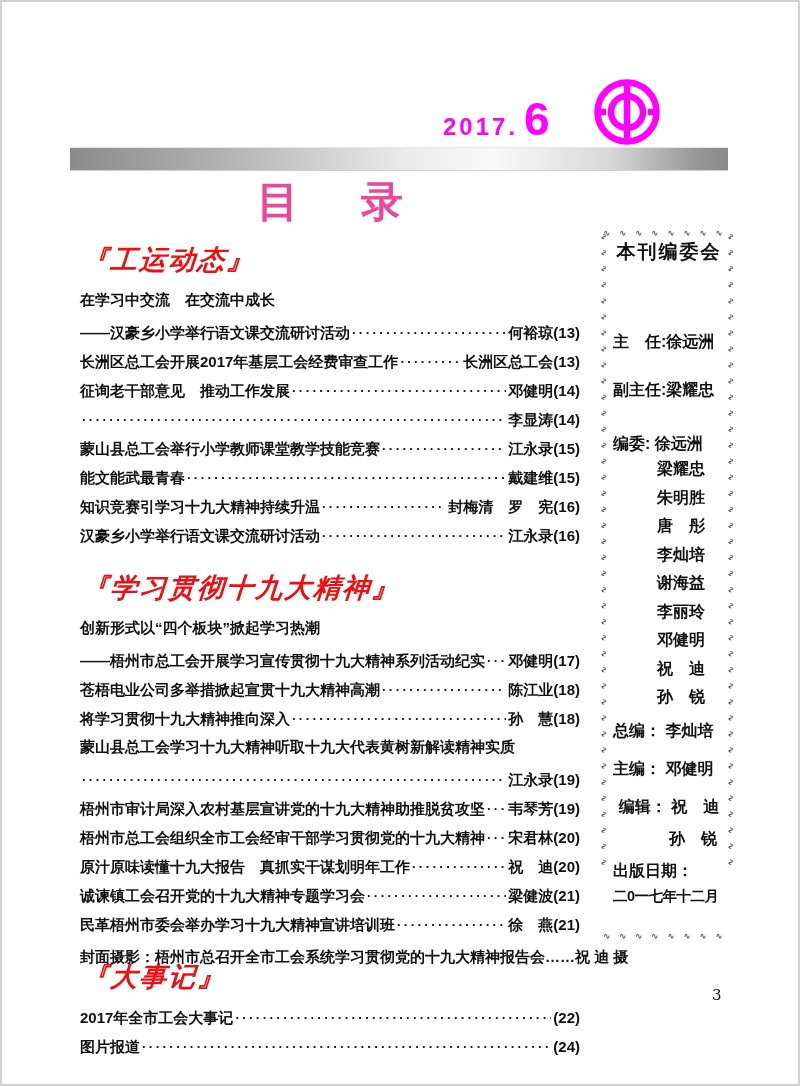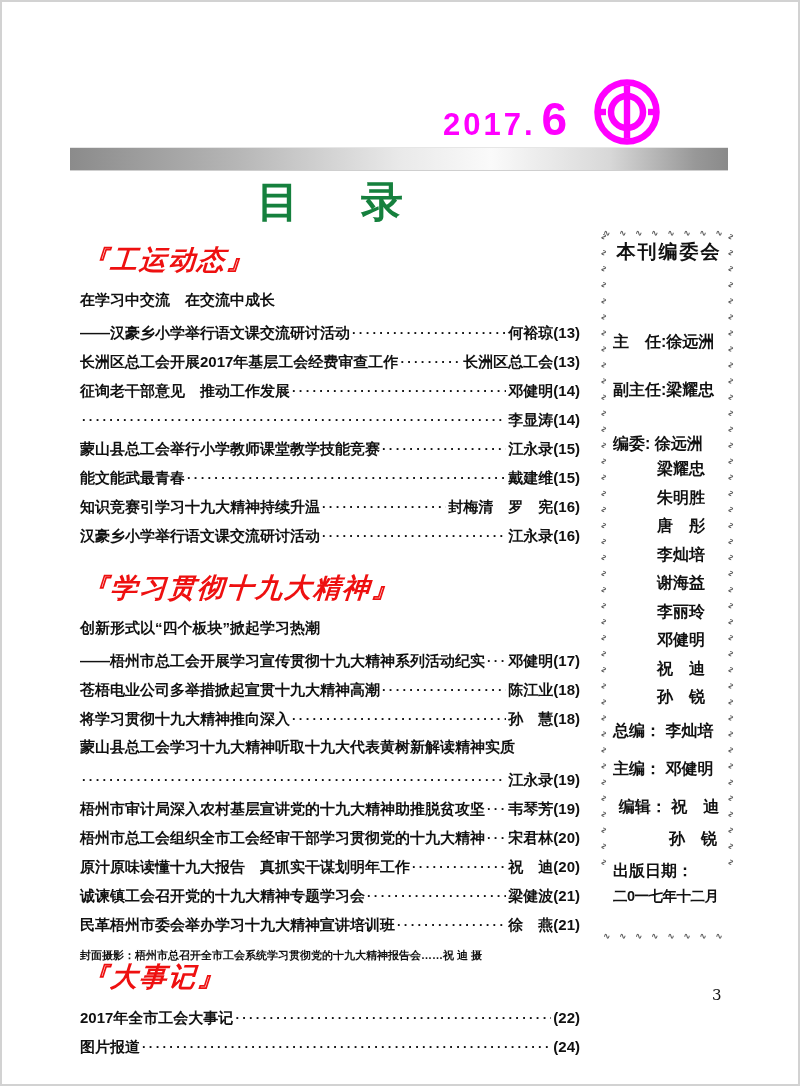--- a/index.html
+++ b/index.html
@@ -3,34 +3,34 @@
 <meta charset="utf-8">
 <style>
   html,body{margin:0;padding:0;background:#ffffff;}
   .page{
     position:relative;width:800px;height:1086px;background:#ffffff;
     font-family:"Liberation Sans","DejaVu Sans",sans-serif;color:#111;
     box-shadow:inset 0 0 0 2px #d2d2d2;overflow:hidden;
   }
   
   .masthead{position:absolute;left:443px;top:92px;display:flex;align-items:baseline;}
-  .issue-yr{font-size:31px;font-weight:bold;letter-spacing:3px;color:#ff00ff;}
+  .issue-yr{font-size:24px;font-weight:bold;letter-spacing:3px;color:#ff00ff;}
   .issue-no{font-size:46px;font-weight:bold;color:#ff00ff;margin-left:6px;}
   .logo{position:absolute;left:592px;top:77px;}
   
   .gradbar{
     position:absolute;left:70px;top:147px;width:658px;height:22px;
     background:linear-gradient(90deg,#8b8b8b 0%,#b5b5b5 25%,#e9e9e9 50%,#fafafa 64%,#d8d8d8 82%,#989898 95%,#8a8a8a 100%);
     border-top:1px solid #e6e6e6;border-bottom:1px solid #cfcfcf;
   }
   
   .toctitle{
     position:absolute;left:0;right:130px;top:174px;text-align:center;margin:0;
     font-family:"DejaVu Serif","Liberation Serif",serif;
-    font-size:42px;font-weight:900;letter-spacing:10px;color:#15803d;
+    font-size:42px;font-weight:900;letter-spacing:10px;color:#ec4899;
   }
   
   .leftcol{position:absolute;left:80px;top:242px;width:500px;}
   .sec-h{
     font-family:"DejaVu Serif","Liberation Serif",serif;
     font-size:27px;font-weight:bold;font-style:italic;letter-spacing:2px;
     color:#ee1010;margin:0 0 12px 0;transform:skewX(-4deg);transform-origin:left bottom;
   }
   .sec{margin-bottom:24px;}
   .row{display:flex;align-items:flex-end;margin-top:8px;line-height:20px;font-size:15px;font-weight:600;}
@@ -58,21 +58,21 @@
   .c-deputy{margin-top:26px;}
   .c-editors{margin-top:32px;}
   .c-name{padding-left:44px;line-height:28.5px;white-space:nowrap;}
   .c-chief{margin-top:8px;}
   .c-managing{margin-top:16px;}
   .c-editor{margin-top:16px;text-align:center;}
   .c-editor2{padding-left:56px;margin-top:10px;line-height:22px;white-space:nowrap;}
   .c-publabel{margin-top:8px;line-height:26px;}
   .c-date{font-size:14.5px;letter-spacing:-0.5px;white-space:nowrap;line-height:24px;}
   
-  .covernote{position:absolute;left:80px;top:948px;font-size:11px;font-weight:600;white-space:nowrap;}
+  .covernote{position:absolute;left:80px;top:948px;font-size:15px;font-weight:600;white-space:nowrap;}
   .pagenum{position:absolute;left:712px;top:986px;font-size:15px;font-family:"DejaVu Serif","Liberation Serif",serif;}
 </style>
 </head>
 <body>
 
 <div class="page">
 
   <div class="masthead">
     <span class="issue-yr">2017.</span>
     <span class="issue-no">6</span>

